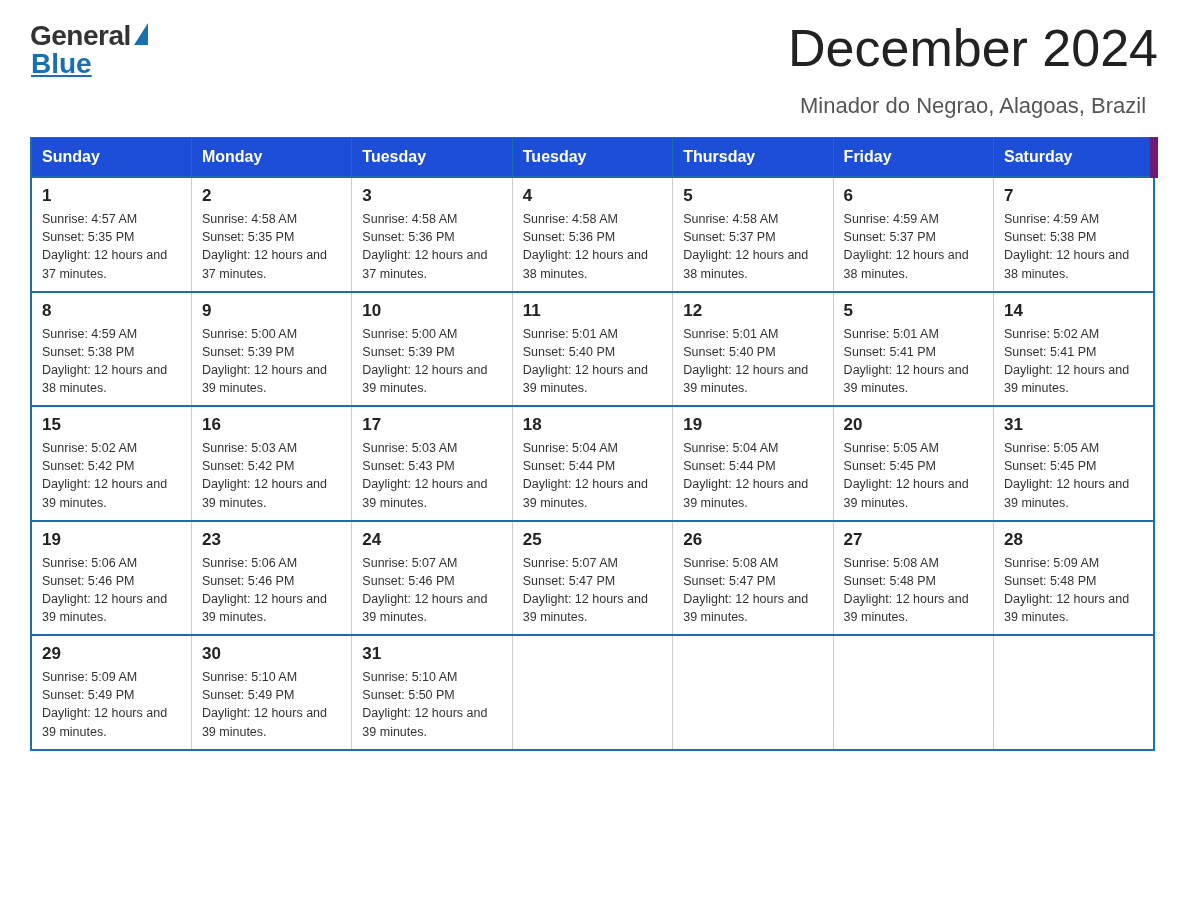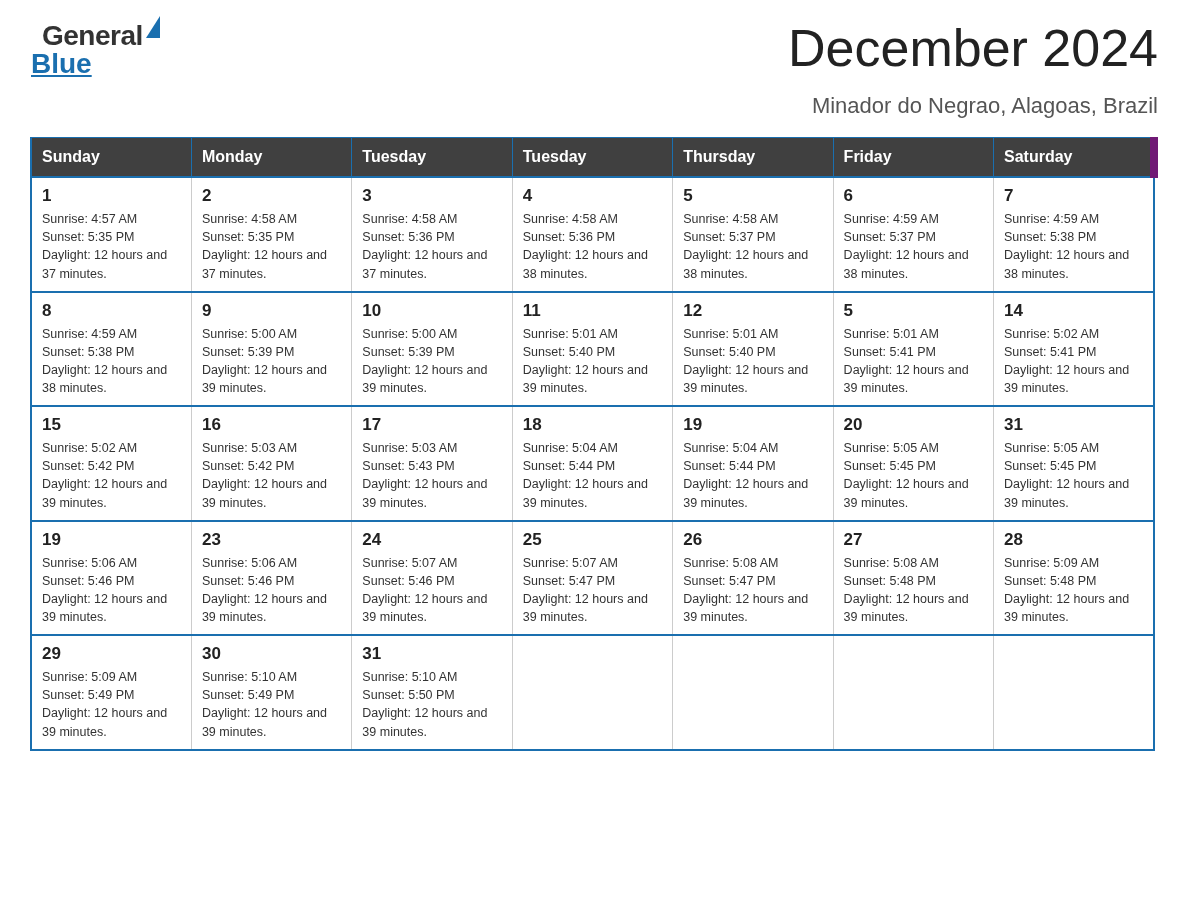--- a/index.html
+++ b/index.html
@@ -16,21 +16,21 @@
       align-items: flex-start;
       margin-bottom: 18px;
     }
     .logo {
       display: flex;
       flex-direction: column;
       align-items: flex-start;
     }
     .logo-top {
       display: flex;
-      margin-left: 12px;
+      align-items: center;
     }
     .logo-general {
       font-size: 28px;
       font-weight: bold;
       color: #333;
       letter-spacing: -0.5px;
     }
     .logo-triangle {
       width: 0;
       height: 0;
@@ -41,40 +41,40 @@
     }
     .logo-sub {
       font-size: 28px;
       font-weight: bold;
       color: #1a6faf;
       margin-top: -4px;
       margin-left: 1px;
       text-decoration: underline;
     }
     .title-block {
-      text-align: right;
+      text-align: center;
     }
     .month-title {
       font-size: 52px;
       font-weight: normal;
       color: #222;
       line-height: 1.1;
     }
     .location {
       font-size: 22px;
       color: #555;
       margin-top: 16px;
     }
     table {
       width: 100%;
       border-collapse: collapse;
       table-layout: fixed;
     }
     thead tr th {
-      background: #404040;
+      background: #1d4ed8;
       color: #fff;
       font-size: 16px;
       font-weight: bold;
       padding: 10px 10px;
       text-align: left;
       border: 1px solid #1a6faf;
     }
     tbody tr td {
       vertical-align: top;
       border: 1px solid #ccc;

